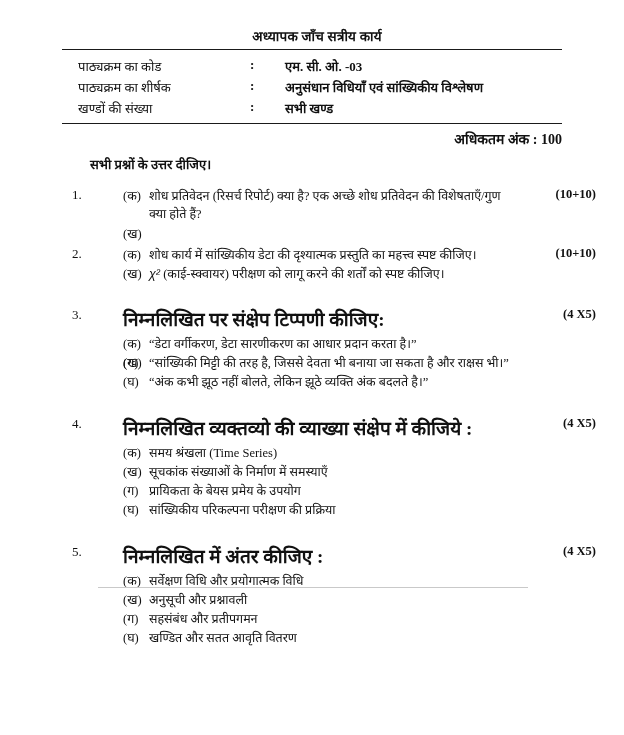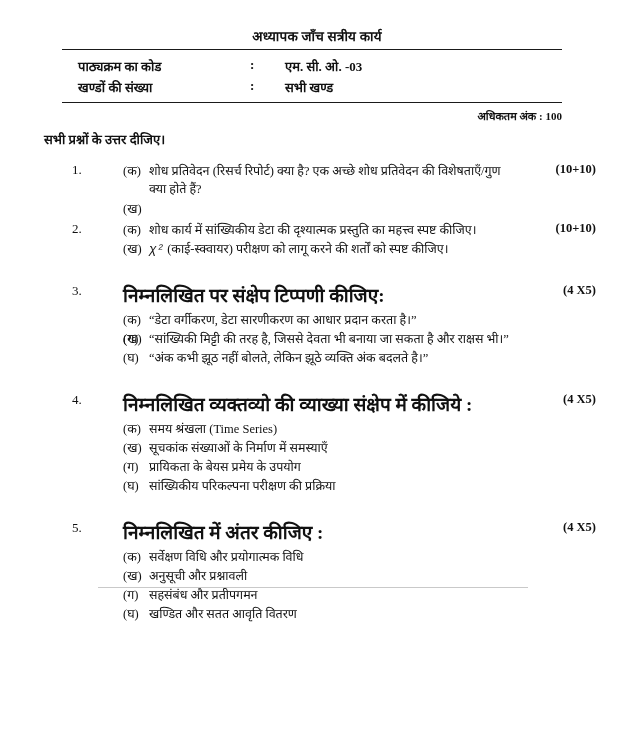--- a/index.html
+++ b/index.html
@@ -48,50 +48,51 @@
     margin-top: 5px;
     margin-left: 78px;
     font-size: 13px;
   }
   .info-table td {
     padding: 1.5px 0;
     vertical-align: top;
     white-space: nowrap;
   }
   .info-label {
-    font-weight: bold;
+    font-weight: normal;
     width: 162px;
   }
   .info-colon {
     font-weight: bold;
     width: 35px;
     text-align: left;
     padding-left: 10px !important;
   }
   .info-value {
     font-weight: bold;
   }
 
   .header-spacer { height: 5px; }
 
   
   .max-marks {
     text-align: right;
     font-weight: bold;
-    font-size: 11px;
+    font-size: 14px;
     padding-right: 62px;
     padding-top: 5px;
   }
 
   
   .instruction {
     font-weight: bold;
     font-size: 13px;
     padding-left: 44px;
     padding-top: 7px;
+    margin-left: 46px;
   }
 
   
   .questions {
     margin-top: 14px;
   }
   .question {
     position: relative;
     margin-bottom: 13px;
     padding-left: 75px;
@@ -138,21 +139,21 @@
   }
   .sub-label {
     position: absolute;
     left: 0;
     top: 0;
   }
   .sub-item.first-with-marks {
     padding-right: 100px;
   }
   .chi {
-    font-family: Liberation Mono, monospace;
+    font-family: Liberation Sans, sans-serif;
     font-style: italic;
   }
 
   
   .rule-bottom {
     position: absolute;
     left: 98px;
     right: 96px;
     bottom: 28px;
     border: 0;
@@ -170,20 +171,25 @@
   <hr class="rule-dark">
 
   <table class="info-table">
     <tbody>
       <tr>
         <td class="info-label">पाठ्यक्रम का कोड</td>
         <td class="info-colon">:</td>
         <td class="info-value">एम. सी. ओ. -03</td>
       </tr>
       <tr>
+        <td class="info-label">पाठ्यक्रम का शीर्षक</td>
+        <td class="info-colon">:</td>
+        <td class="info-value">अनुसंधान विधियाँ एवं सांख्यिकीय विश्लेषण</td>
+      </tr>
+      <tr>
         <td class="info-label">खण्डों की संख्या</td>
         <td class="info-colon">:</td>
         <td class="info-value">सभी खण्ड</td>
       </tr>
     </tbody>
   </table>
 
   <div class="header-spacer"></div>
   <hr class="rule-dark second">
 

